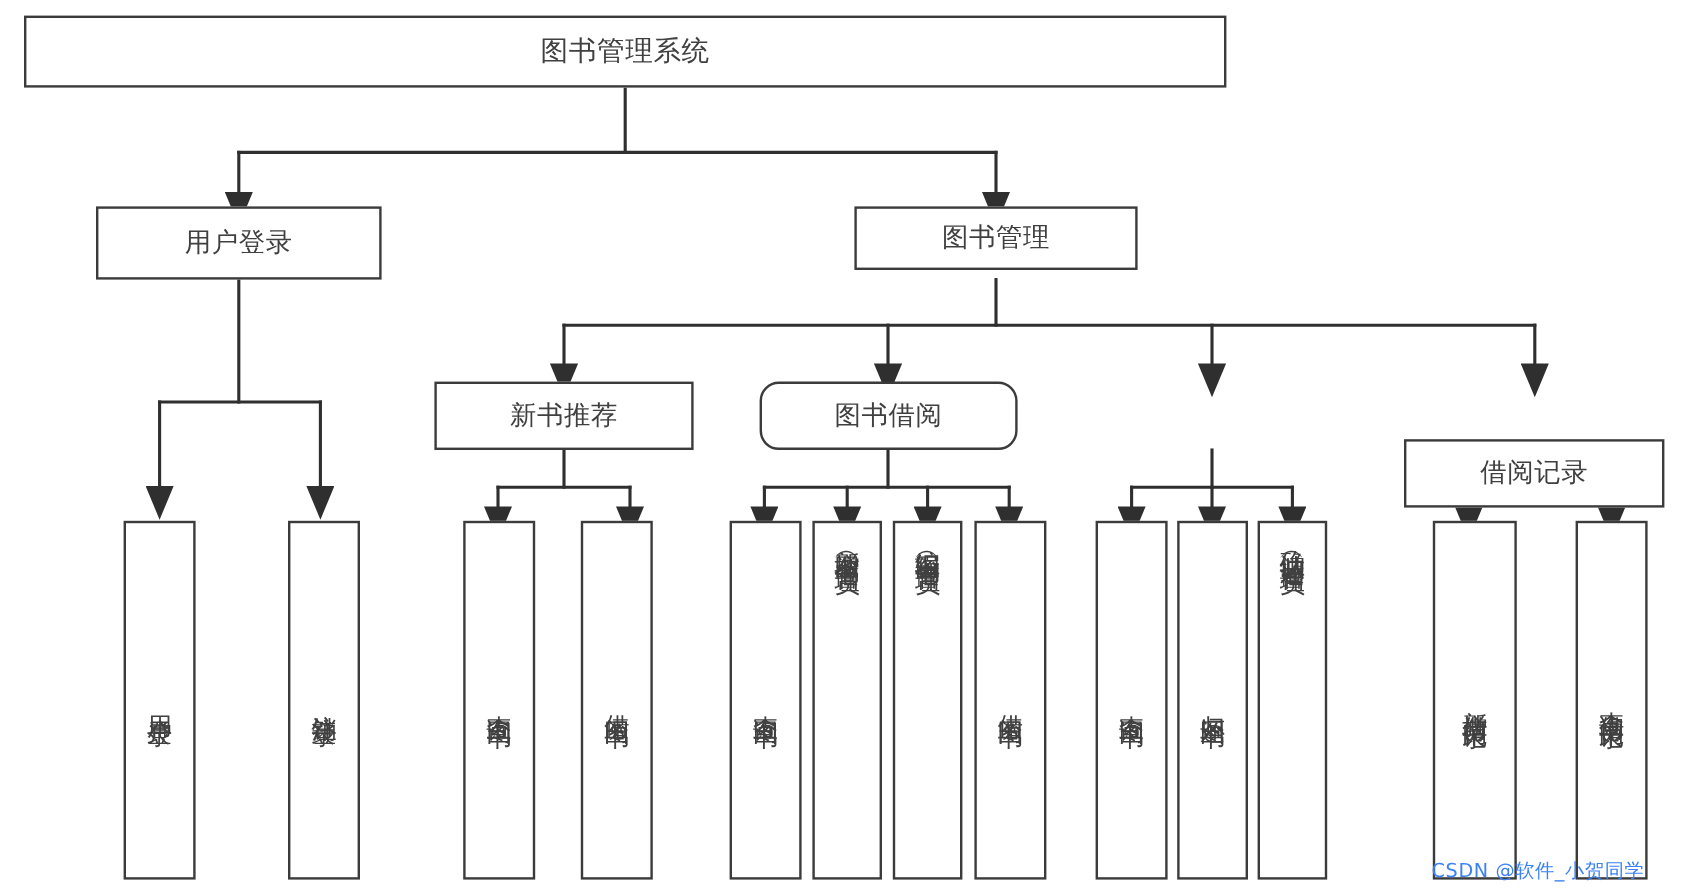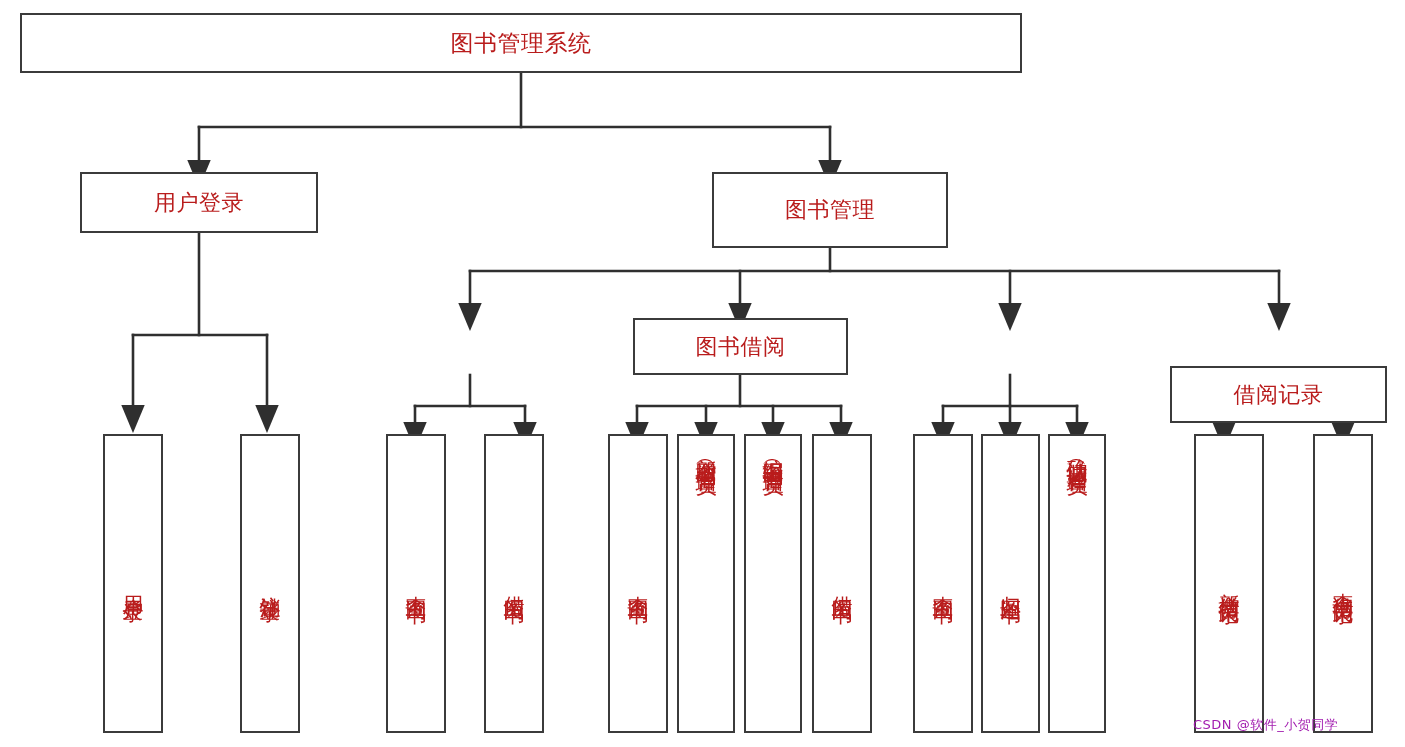--- a/index.html
+++ b/index.html
@@ -23,21 +23,21 @@
     pointer-events:none;
   }
   .node{
     position:absolute;
     box-sizing:border-box;
     border:2.2px solid #3b3b3b;
     background:#ffffff;
     display:flex;
     align-items:center;
     justify-content:center;
-    color:#b91c1c;
+    color:#404040;
   }
   .node .lbl{
     display:block;
     text-align:center;
     line-height:1.16;
     letter-spacing:0.5px;
     white-space:pre;
   }
   .node.horiz .lbl{
     font-size:22px;
@@ -63,22 +63,22 @@
     
     margin-top:auto;
     margin-bottom:auto;
   }
   .node.vert.mid{
     align-items:center;
     padding-top:0;
   }
   .watermark{
     position:absolute;
-    font-size:13px;
-    color:#a21caf;
+    font-size:16px;
+    color:#3b82f6;
     letter-spacing:0.5px;
     white-space:nowrap;
     user-select:none;
   }
 </style>
 </head>
 <body>
 
 <div id="canvas">
 
@@ -139,26 +139,29 @@
   </svg>
 
   <div class="node root horiz" style="left:20px; top:13px; width:1002px; height:60px;">
     <span class="lbl">图书管理系统</span>
   </div>
 
   <div class="node horiz" style="left:80px; top:172px; width:238px; height:61px;">
     <span class="lbl">用户登录</span>
   </div>
 
-  <div class="node horiz" style="left:712px; top:172px; width:236px; height:76px;">
+  <div class="node horiz" style="left:712px; top:172px; width:236px; height:53px;">
     <span class="lbl">图书管理</span>
   </div>
 
-
-  <div class="node horiz" style="left:633px; top:318px; width:215px; height:57px;">
+  <div class="node horiz" style="left:362px; top:318px; width:216px; height:57px;">
+    <span class="lbl">新书推荐</span>
+  </div>
+
+  <div class="node horiz" style="left:633px; top:318px; width:215px; height:57px;border-radius:16px;">
     <span class="lbl">图书借阅</span>
   </div>
 
 
   <div class="node horiz" style="left:1170px; top:318px; width:217px; height:57px;margin-top:48px;">
     <span class="lbl">借阅记录</span>
   </div>
 
   <div class="node vert mid" style="left:103px; top:434px; width:60px; height:299px;">
     <span class="lbl">用户登录</span>

